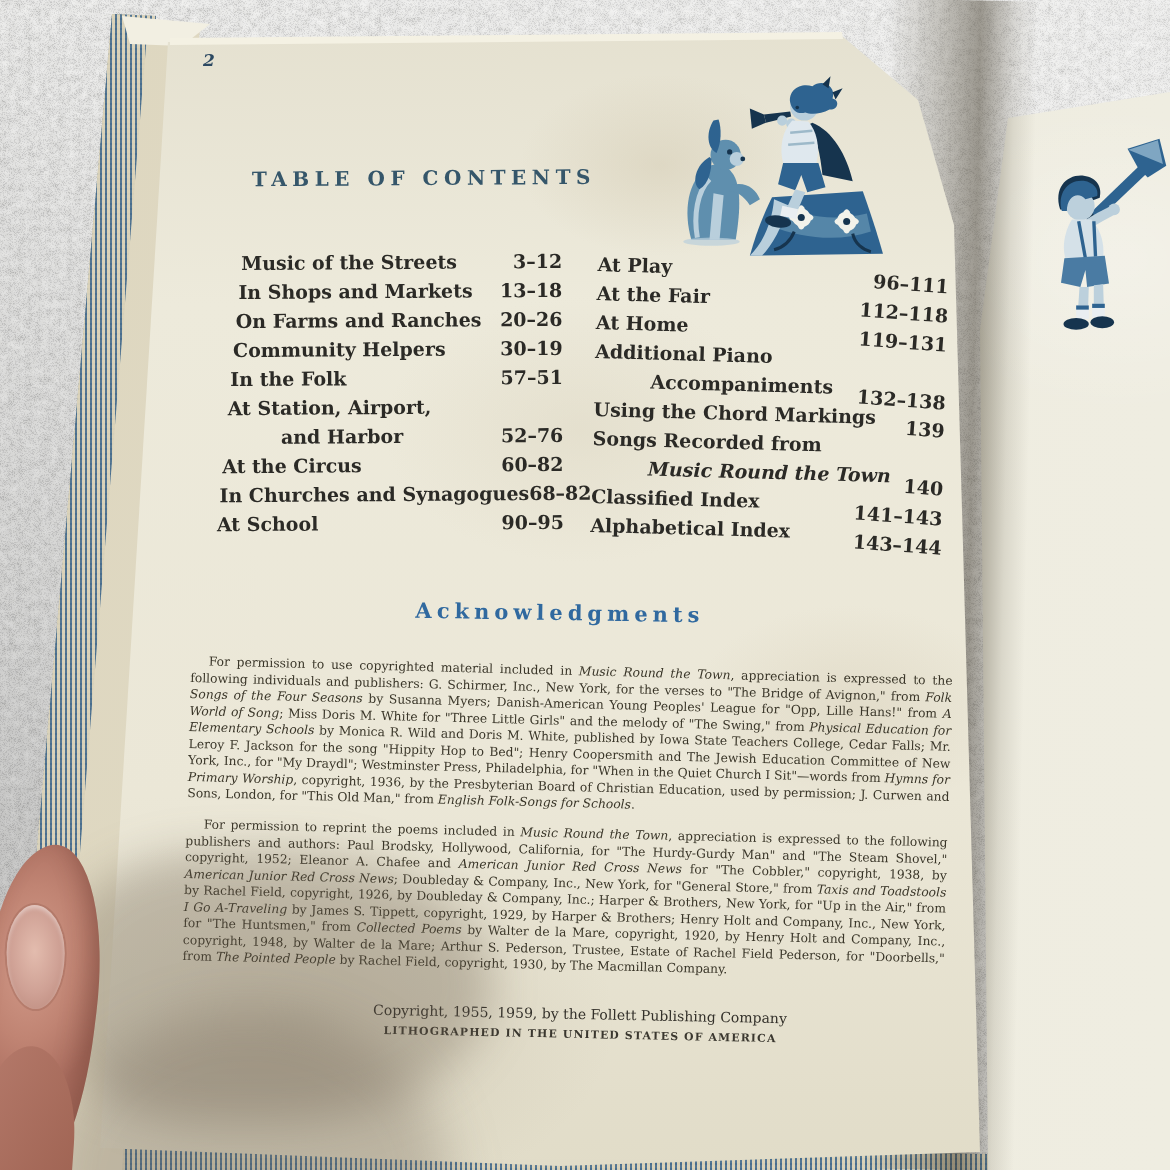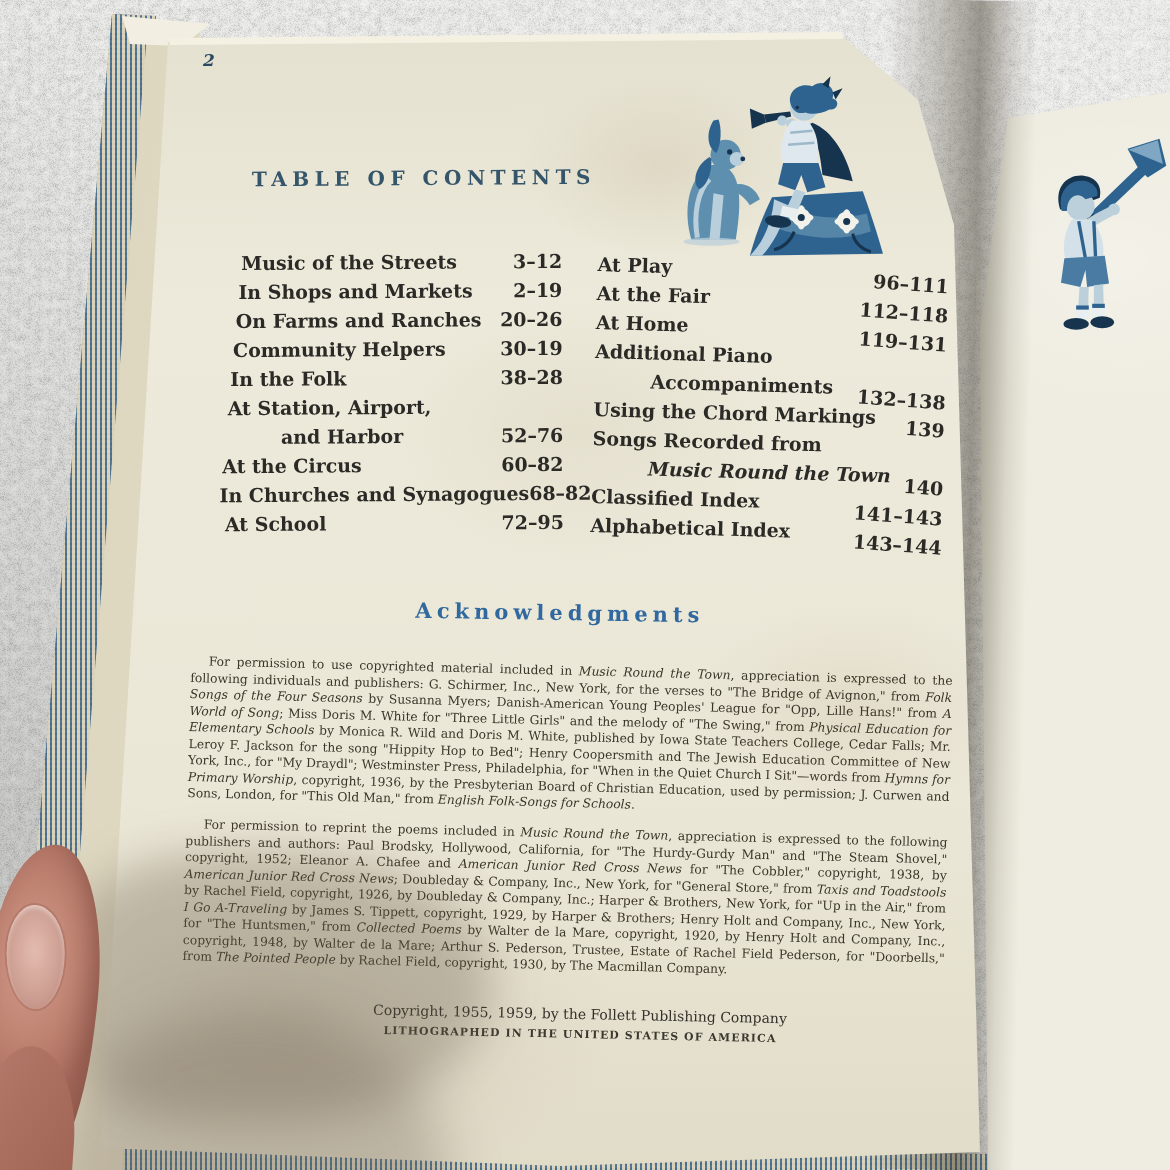--- a/index.html
+++ b/index.html
@@ -246,53 +246,53 @@
     <ellipse cx="124" cy="150" rx="13" ry="6" fill="#16344e" transform="rotate(8 124 150)"></ellipse>
   </svg>
 
   <div class="toc toc-left-col" id="toc-left">
       <div class="toc-row">
         <span class="toc-label" style="padding-left: 26px;">Music of the Streets</span>
         <span class="toc-pages">3–12</span>
       </div>
       <div class="toc-row">
         <span class="toc-label" style="padding-left: 23.1px;">In Shops and Markets</span>
-        <span class="toc-pages">2–19</span>
+        <span class="toc-pages">13–18</span>
       </div>
       <div class="toc-row">
         <span class="toc-label" style="padding-left: 20.2px;">On Farms and Ranches</span>
         <span class="toc-pages">20–26</span>
       </div>
       <div class="toc-row">
         <span class="toc-label" style="padding-left: 17.3px;">Community Helpers</span>
         <span class="toc-pages">30–19</span>
       </div>
       <div class="toc-row">
         <span class="toc-label" style="padding-left: 14.4px;">In the Folk</span>
-        <span class="toc-pages">38–28</span>
+        <span class="toc-pages">57–51</span>
       </div>
       <div class="toc-row">
         <span class="toc-label" style="padding-left: 11.5px;">At Station, Airport,</span>
         <span class="toc-pages"></span>
       </div>
       <div class="toc-row indent">
         <span class="toc-label" style="padding-left: 64.6px;">and Harbor</span>
         <span class="toc-pages">52–76</span>
       </div>
       <div class="toc-row">
         <span class="toc-label" style="padding-left: 5.7px;">At the Circus</span>
         <span class="toc-pages">60–82</span>
       </div>
       <div class="toc-row">
         <span class="toc-label" style="padding-left: 2.8px;">In Churches and Synagogues</span>
         <span class="toc-pages">68–82</span>
       </div>
       <div class="toc-row">
-        <span class="toc-label" style="padding-left: 0px; margin-left: 8px;">At School</span>
-        <span class="toc-pages">72–95</span>
+        <span class="toc-label" style="padding-left: 0px;">At School</span>
+        <span class="toc-pages">90–95</span>
       </div>
     </div>
   <div class="toc toc-right-col" id="toc-right">
       <div class="toc-row">
         <span class="toc-label">At Play</span>
         <span class="toc-pages">96–111</span>
       </div>
       <div class="toc-row">
         <span class="toc-label">At the Fair</span>
         <span class="toc-pages">112–118</span>

